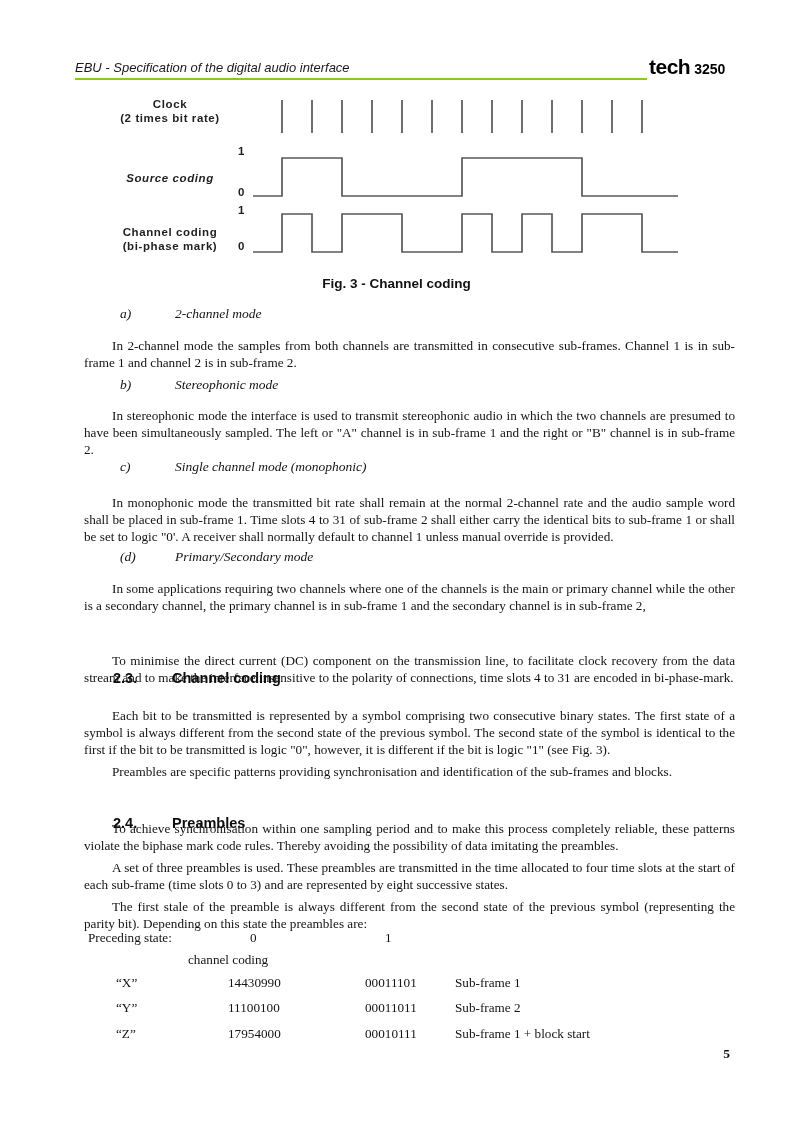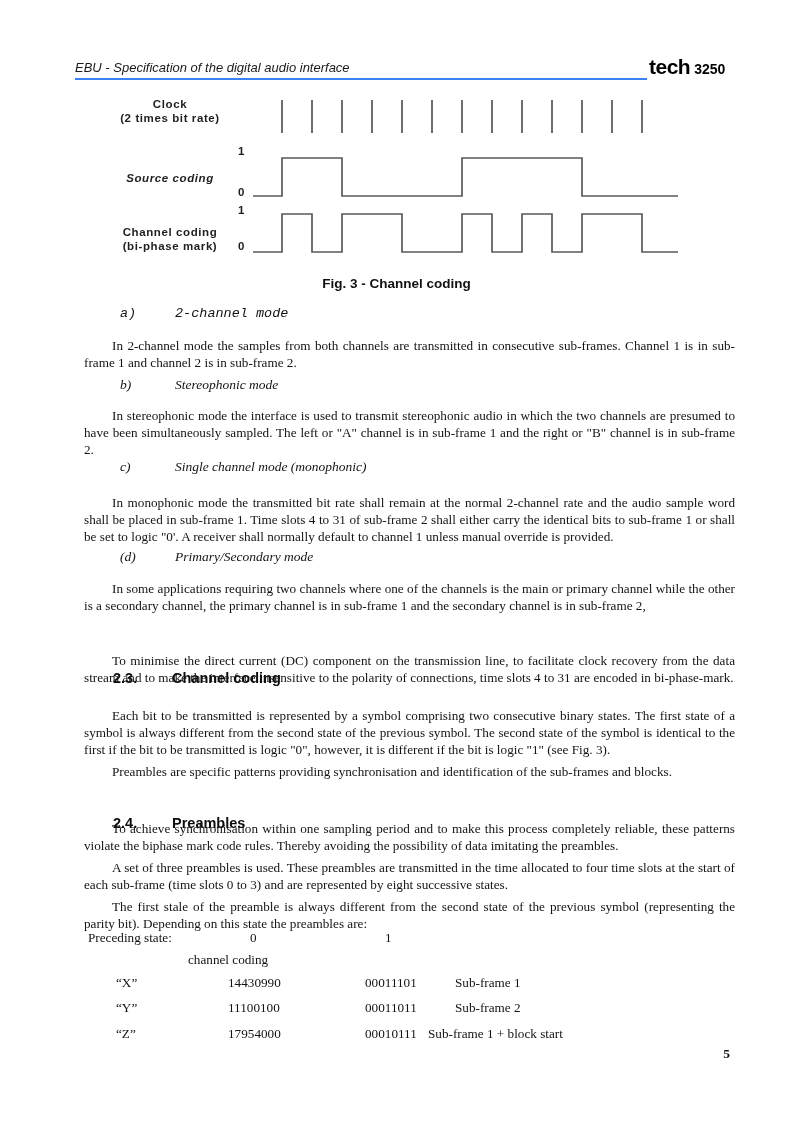--- a/index.html
+++ b/index.html
@@ -6,21 +6,21 @@
   .page{
     position:relative; width:793px; height:1122px; margin:0 auto;
     background:#ffffff; overflow:hidden;
     font-family:"Liberation Serif", serif; color:#111;
   }
   
   .header-left{
     position:absolute; top:60px; left:75px; width:572px;
     font-family:"Liberation Sans", sans-serif; font-style:italic;
     font-size:13px; color:#1a1a1a;
-    border-bottom:2px solid #3b82f6; padding-bottom:3px;
+    border-bottom:2px solid #84cc16; padding-bottom:3px;
   }
   .brand-block{
     position:absolute; top:55px; left:649px; width:110px;
     font-family:"Liberation Sans", sans-serif; font-weight:bold; color:#000;
     display:flex; align-items:baseline; gap:4px;
   }
   .brand-tech{font-size:21px; letter-spacing:-0.5px;}
   .brand-num{font-size:14px;}
   
   .figure-area{position:absolute; top:95px; left:0; width:793px; height:172px;padding-left:40px;}
@@ -101,21 +101,21 @@
     </div>
 
     <span class="level-label" style="top:50px;">1</span>
     <span class="level-label" style="top:91px;">0</span>
     <span class="level-label" style="top:109px;">1</span>
     <span class="level-label" style="top:145px;">0</span>
   </div>
 
   <div class="fig-caption">Fig. 3 - Channel coding</div>
 
-  <div class="subheading" style="top:306px;font-family:Liberation Mono, monospace;">
+  <div class="subheading" style="top:306px;">
     <span class="marker">a)</span><span>2-channel mode</span>
   </div>
   <p class="para" style="top:328px;">In 2-channel mode the samples from both channels are transmitted in consecutive sub-frames. Channel 1 is in sub-frame 1 and channel 2 is in sub-frame 2.</p>
 
   <div class="subheading" style="top:377px;">
     <span class="marker">b)</span><span>Stereophonic mode</span>
   </div>
   <p class="para" style="top:398px;">In stereophonic mode the interface is used to transmit stereophonic audio in which the two channels are presumed to have been simultaneously sampled. The left or "A" channel is in sub-frame 1 and the right or "B" channel is in sub-frame 2.</p>
 
   <div class="subheading" style="top:459px;">
@@ -154,17 +154,17 @@
     <span class="tcell" style="top:975px; left:455px;">Sub-frame 1</span>
 
     <span class="tcell" style="top:1000px; left:116px;">“Y”</span>
     <span class="tcell" style="top:1000px; left:228px;">11100100</span>
     <span class="tcell" style="top:1000px; left:365px;">00011011</span>
     <span class="tcell" style="top:1000px; left:455px;">Sub-frame 2</span>
 
     <span class="tcell" style="top:1026px; left:116px;">“Z”</span>
     <span class="tcell" style="top:1026px; left:228px;">17954000</span>
     <span class="tcell" style="top:1026px; left:365px;">00010111</span>
-    <span class="tcell" style="top:1026px; left:428px;">Sub-frame 1 + block start</span>
+    <span class="tcell" style="top:1026px; left:455px;">Sub-frame 1 + block start</span>
   </div>
 
   <div class="page-num">5</div>
 </div>
 
 </body></html>

